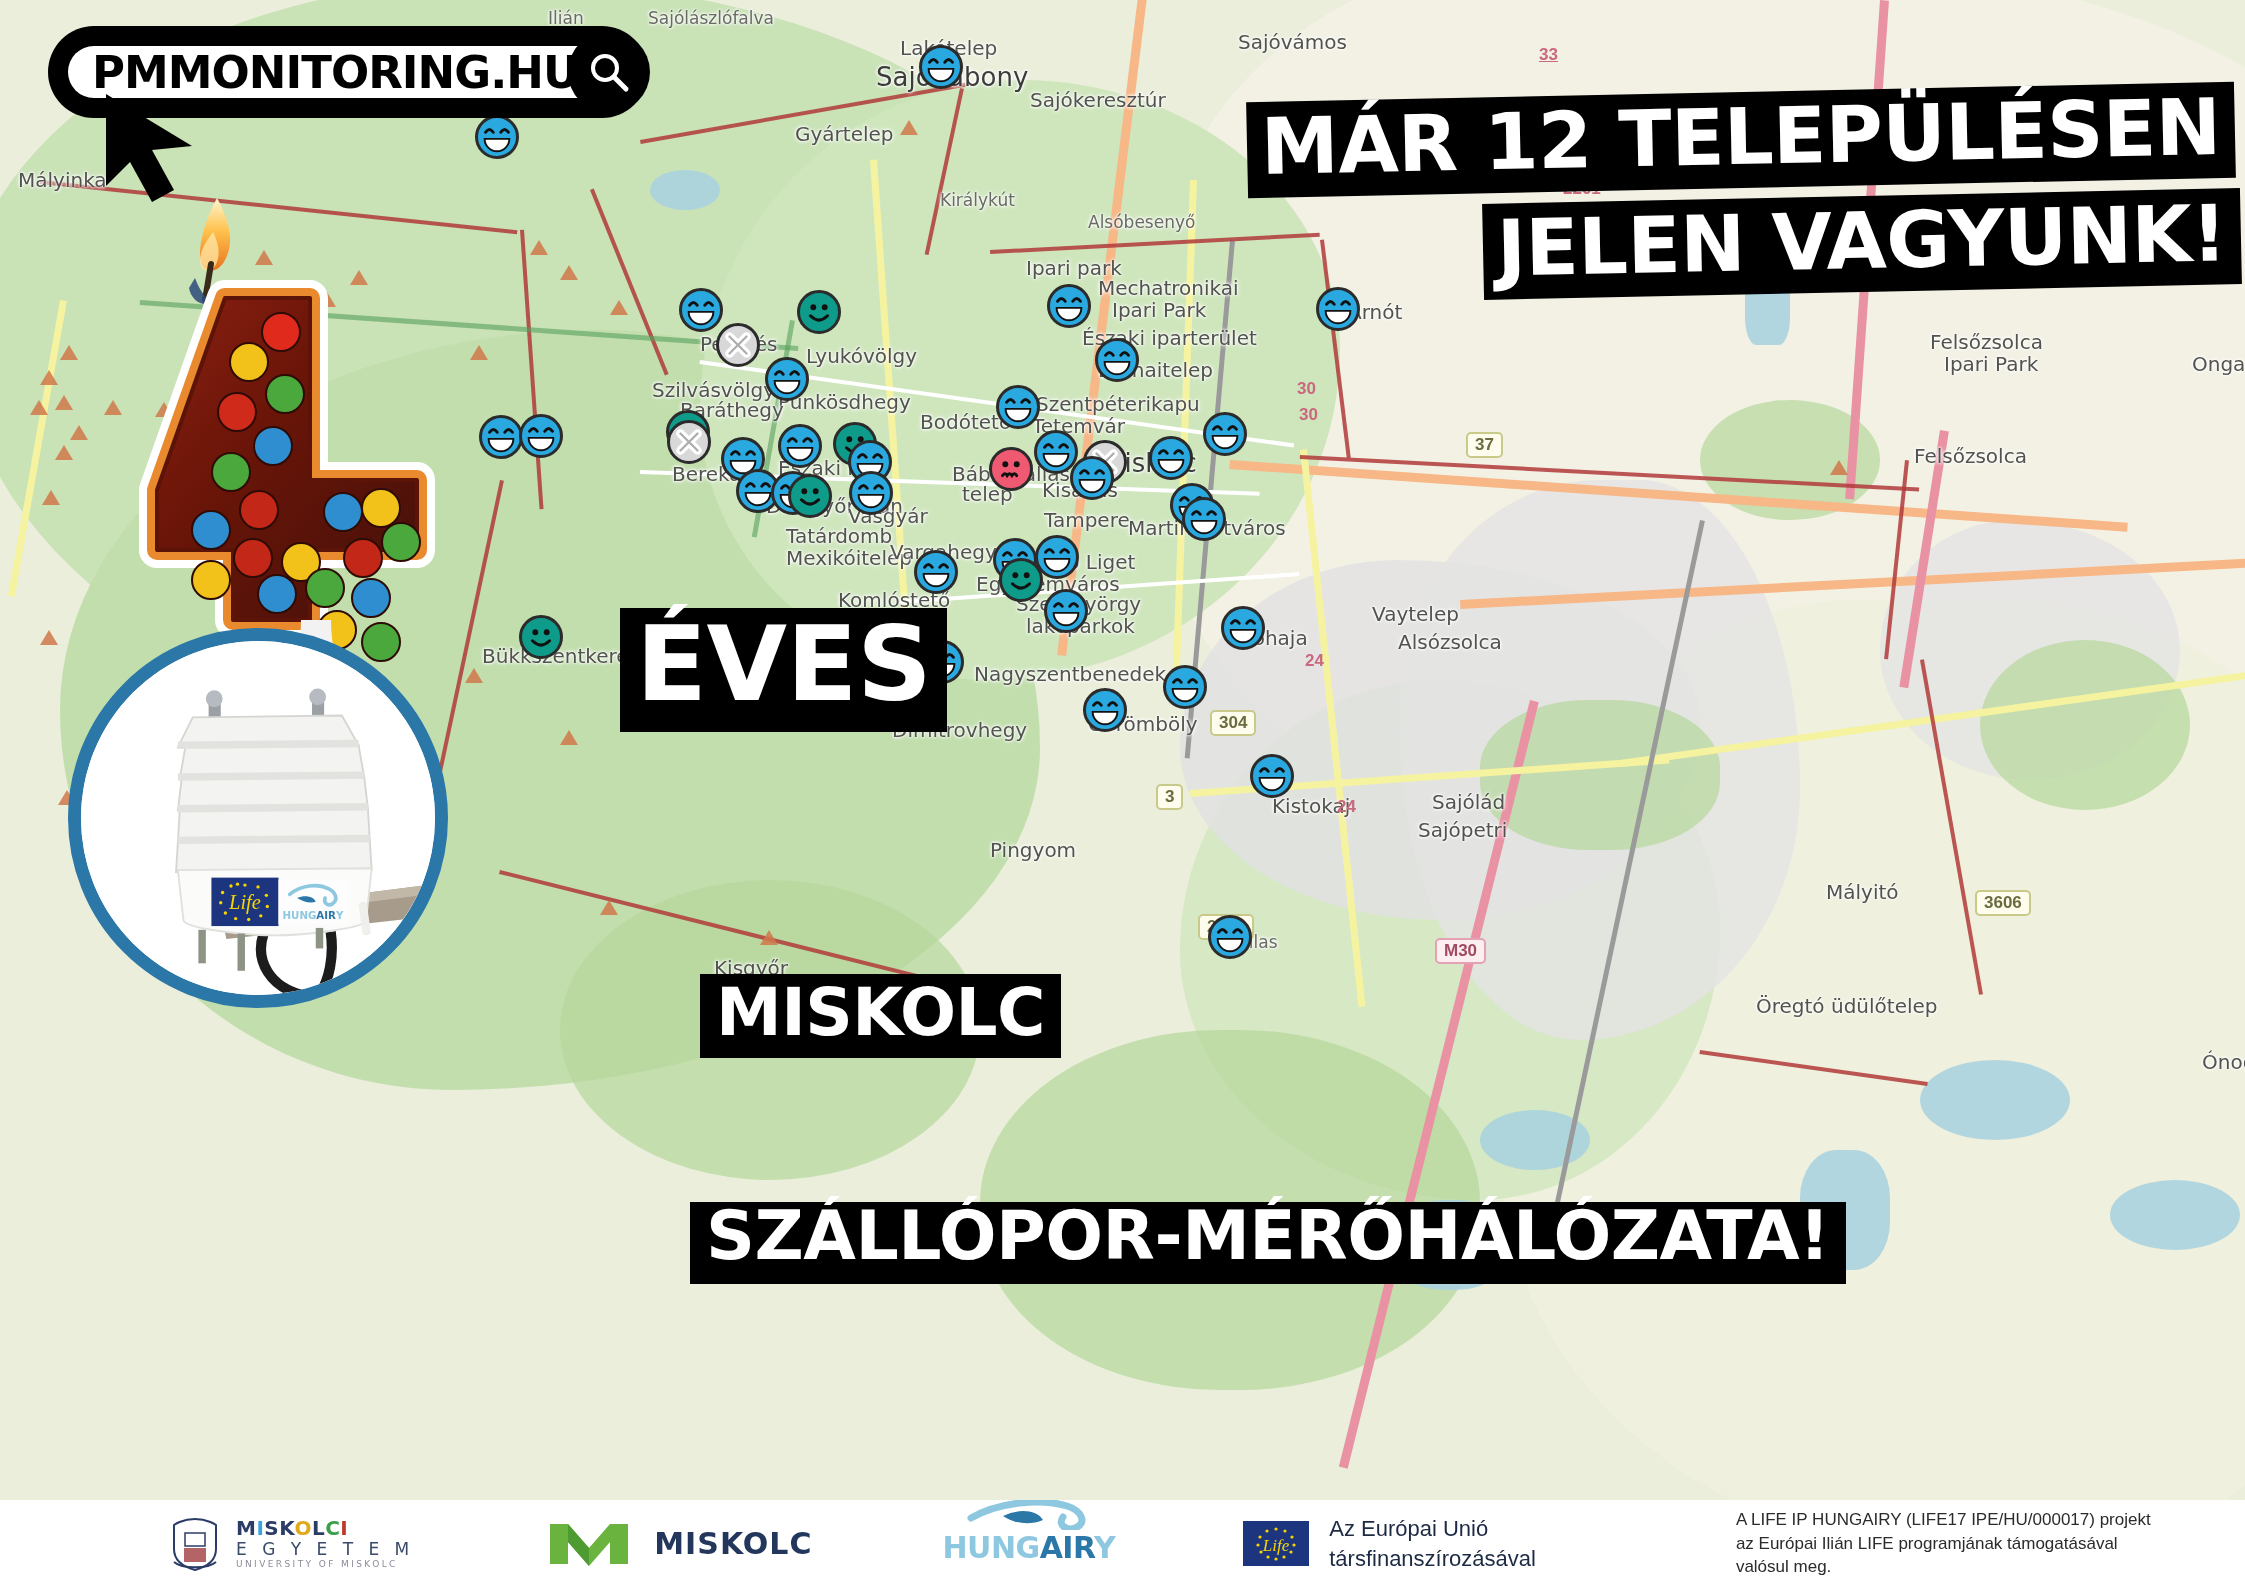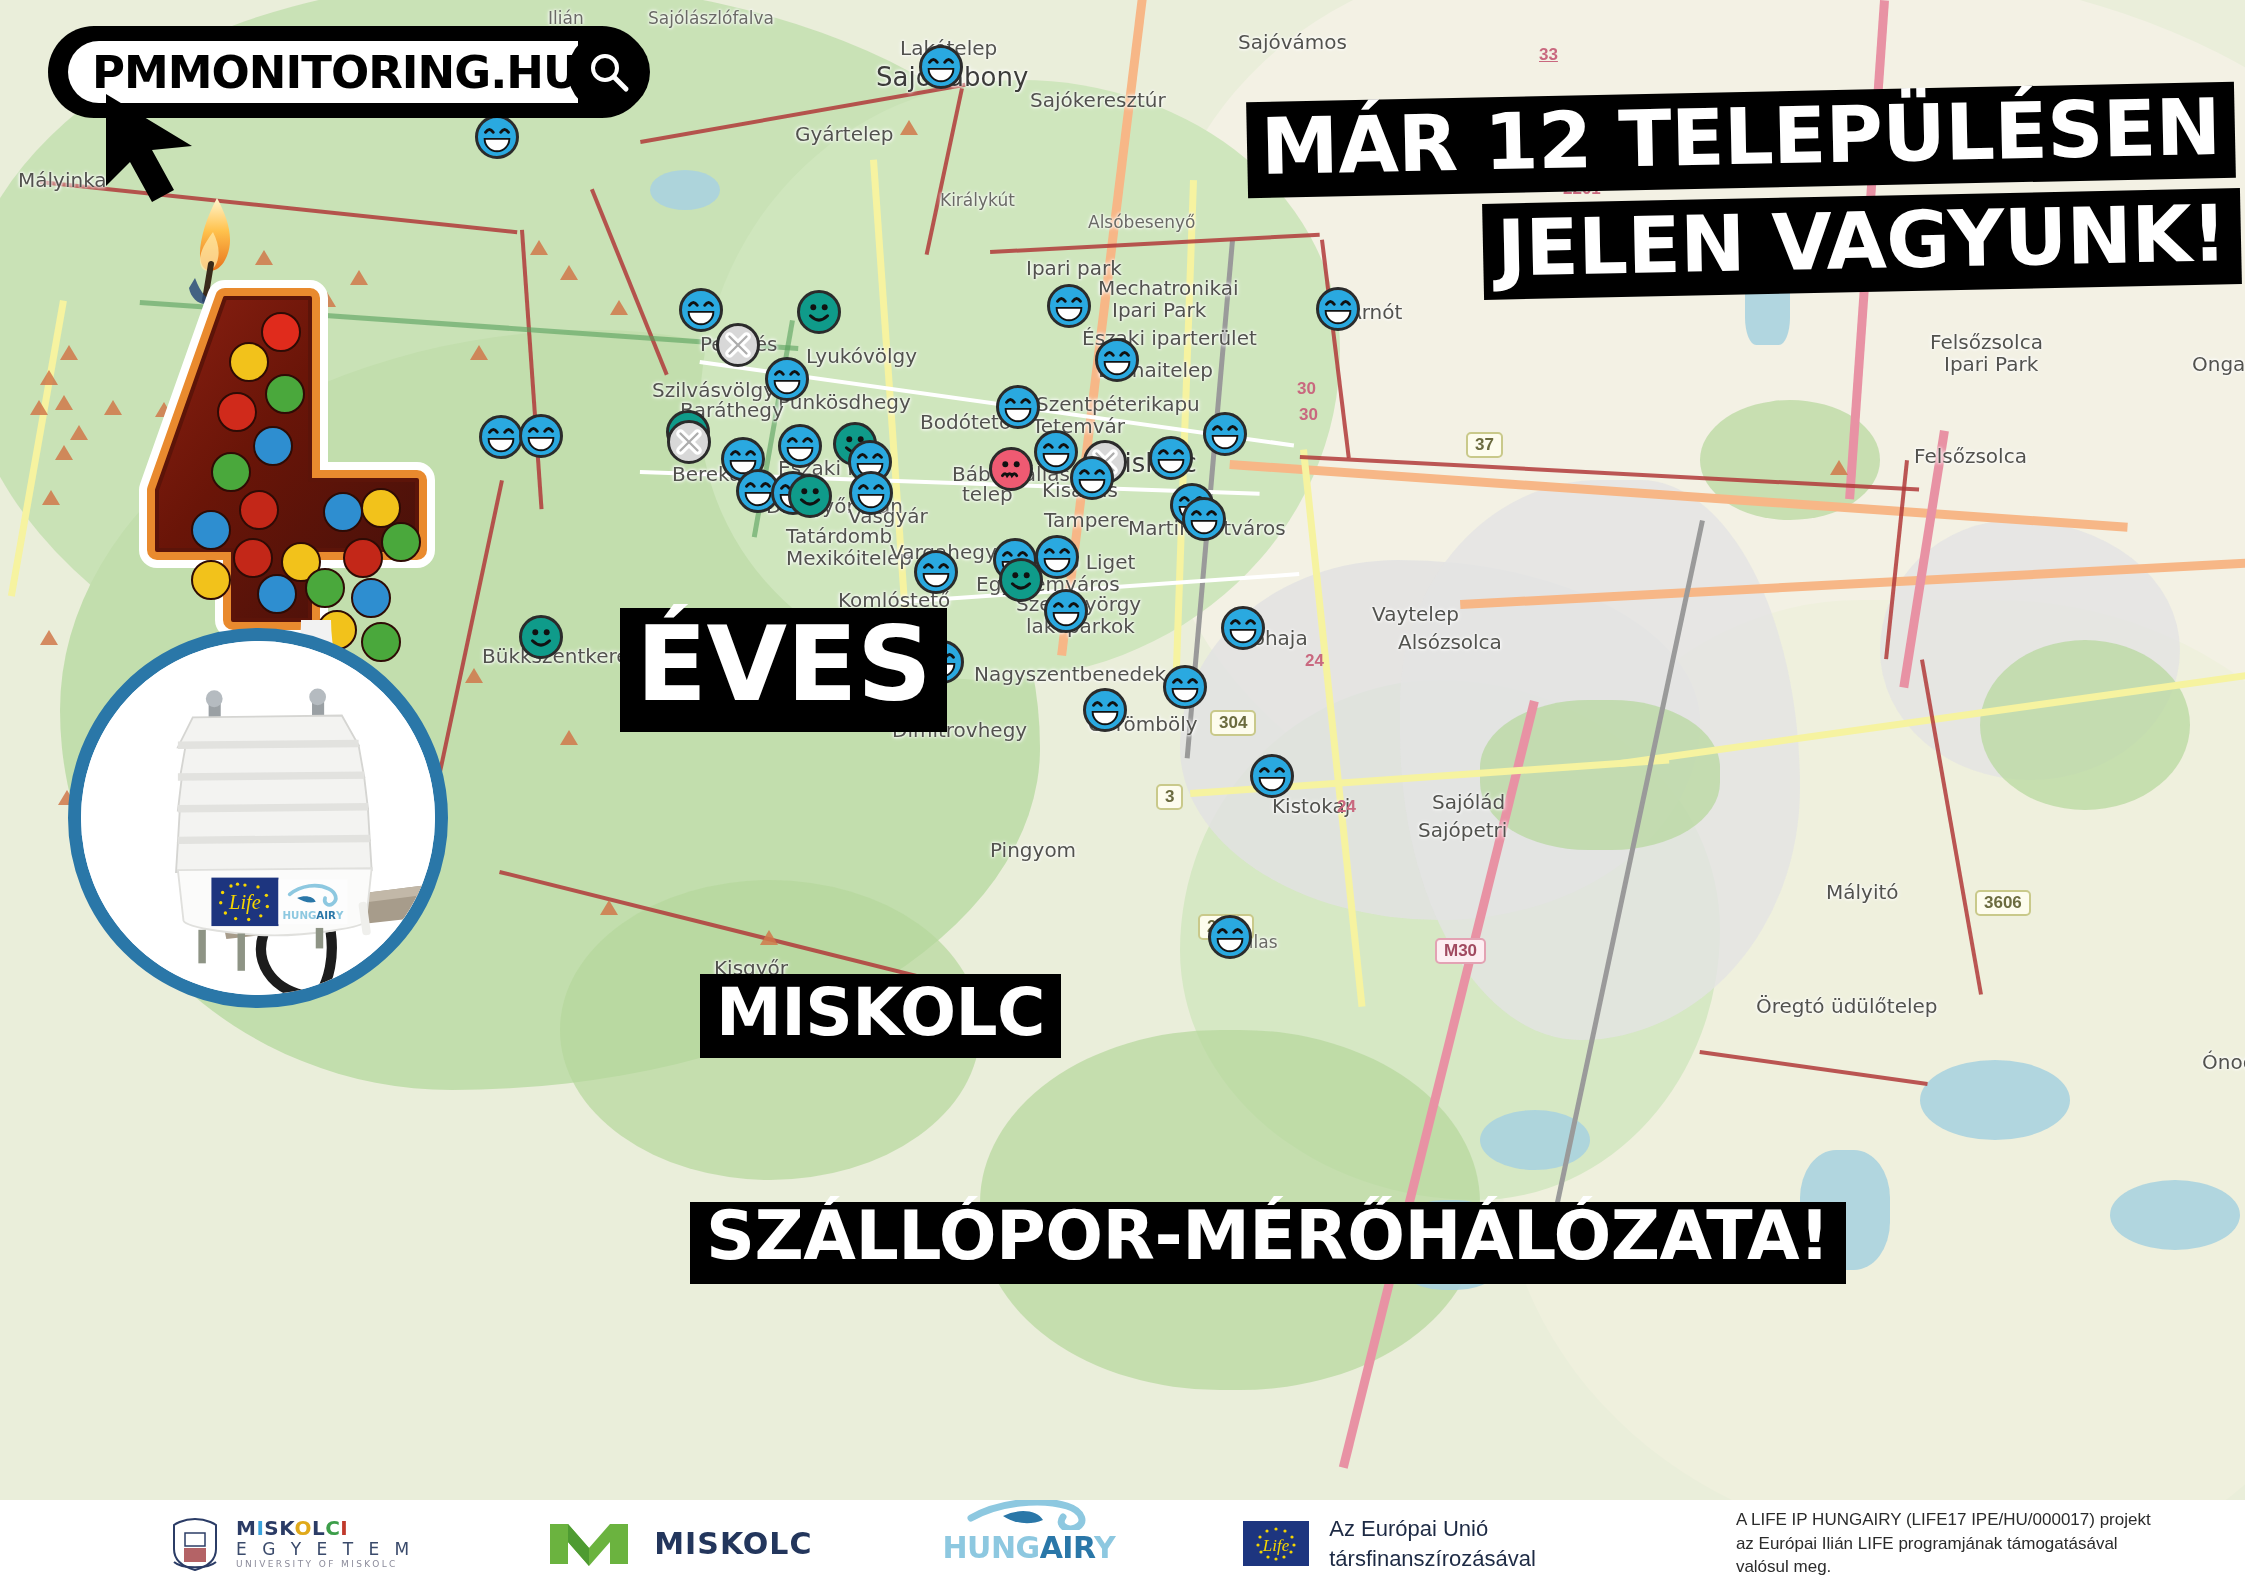--- a/index.html
+++ b/index.html
@@ -161,24 +161,24 @@
     position: absolute;
     left: 48px; top: 26px;
     width: 600px; height: 92px;
     background: #000;
     border-radius: 46px;
     display: flex; align-items: center;
     padding: 0 8px;
   }
   #url-pill-inner {
     flex: 1;
-    height: 62px;
+    height: 52px;
     background: #fff;
     border-radius: 31px 0 0 31px;
-    display: flex; align-items: center;
+    display: flex; 
     padding-left: 24px;
     margin-left: 12px;
   }
   #url-text {
     font-family: "DejaVu Sans", sans-serif;
     font-weight: bold;
     font-size: 45px;
     color: #000;
     letter-spacing: -1px;
     white-space: nowrap;

